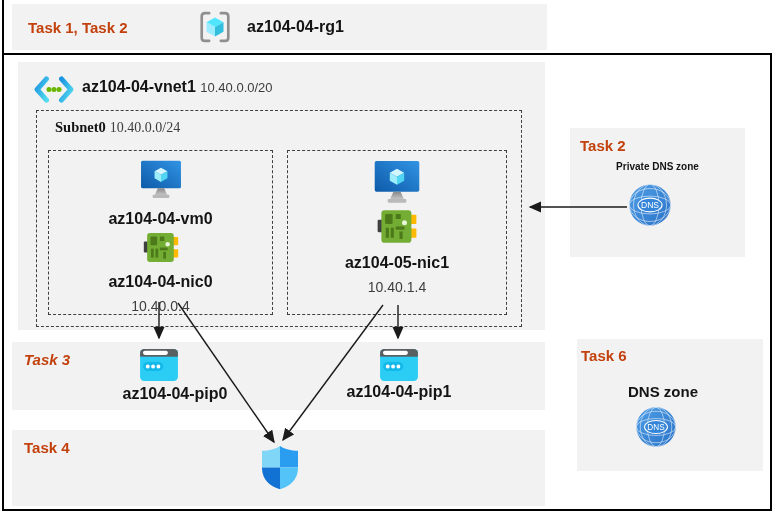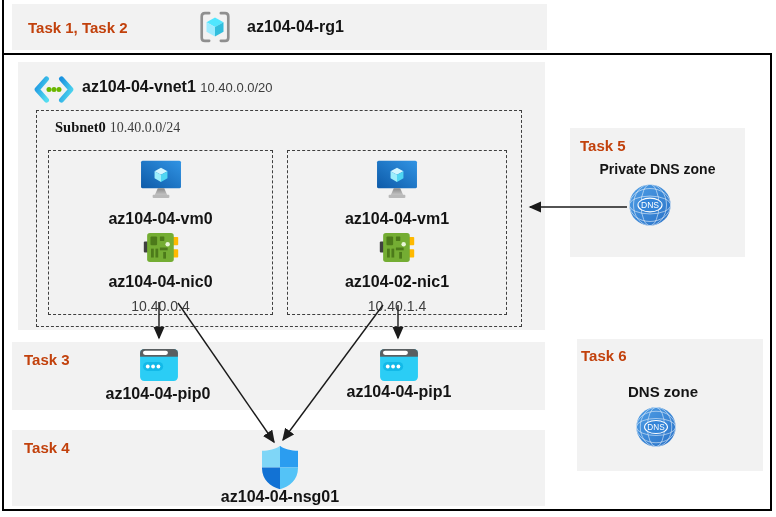--- a/index.html
+++ b/index.html
@@ -137,42 +137,41 @@
               <stop offset="1" stop-color="#c9c9c9"></stop>
             </linearGradient>
         </defs>
         <rect x="1" y="1" width="62" height="43" rx="2.5" fill="url(#vmg1)"></rect>
         <polygon points="32,12 42,17.5 32,23 22,17.5" fill="#d2f6ff"></polygon>
         <polygon points="22,17.5 32,23 32,34 22,28.5" fill="#9ceefc"></polygon>
         <polygon points="42,17.5 32,23 32,34 42,28.5" fill="#50d6f2"></polygon>
         <polygon points="27,44 37,44 42,55 22,55" fill="url(#stg1)"></polygon>
         <rect x="19" y="54" width="26" height="5" rx="1.5" fill="#b9b9b9"></rect>
       </svg>
-      <div class="name">az104-04-vm1</div>
       <svg class="nic-svg" viewBox="0 0 64 56" width="40" height="35">
         <rect x="1" y="17" width="9" height="20" rx="2" fill="#404040"></rect>
         <rect x="52" y="9" width="11" height="15" rx="1.5" fill="#ffb900"></rect>
         <rect x="52" y="31" width="11" height="15" rx="1.5" fill="#ffb900"></rect>
         <rect x="7" y="2" width="48" height="52" rx="5" fill="#74ad33"></rect>
         <rect x="13" y="8" width="12" height="16" rx="2" fill="#4c7a1a"></rect>
         <rect x="30" y="8" width="8" height="8" rx="1" fill="#4c7a1a"></rect>
         <circle cx="44" cy="22" r="4" fill="#e8f5d8"></circle>
         <rect x="14" y="30" width="5" height="16" fill="#4c7a1a"></rect>
         <rect x="22" y="30" width="5" height="16" fill="#4c7a1a"></rect>
         <rect x="30" y="28" width="14" height="5" fill="#4c7a1a"></rect>
         <rect x="36" y="36" width="5" height="12" fill="#4c7a1a"></rect>
       </svg>
-      <div class="name">az104-02-nic1</div>
+      <div class="name">az104-05-nic1</div>
       <div class="dim ip">10.40.1.4</div>
     </div>
   </div>
 
   <div class="abs band" id="task5-box">
-    <div class="abs task-label" style="left:10px;top:9px;">Task 5</div>
-    <div class="abs name ctr" style="left:0;top:33px;width:175px;font-size:14px;">Private DNS zone</div>
+    <div class="abs task-label" style="left:10px;top:9px;">Task 2</div>
+    <div class="abs name ctr" style="left:0;top:33px;width:175px;font-size:10px;">Private DNS zone</div>
     <svg class="abs" style="left:58px;top:55px;" viewBox="0 0 64 64" width="44" height="44">
       <defs>
         <linearGradient id="dnsg5" x1="0" y1="0" x2="1" y2="1">
             <stop offset="0" stop-color="#4f9fe6"></stop>
             <stop offset="1" stop-color="#2a72c8"></stop>
           </linearGradient>
         <clipPath id="dnsc5">
             <circle cx="32" cy="32" r="30"></circle>
           </clipPath>
       </defs>
@@ -182,38 +181,38 @@
           <ellipse cx="32" cy="32" rx="24" ry="30"></ellipse>
         <ellipse cx="32" cy="32" rx="30" ry="13"></ellipse>
           <ellipse cx="32" cy="32" rx="30" ry="24"></ellipse>
       </g>
       <ellipse cx="32" cy="32" rx="17.5" ry="10" fill="#3585d8" stroke="#fff" stroke-width="1.6"></ellipse>
       <text x="32" y="36.5" text-anchor="middle" font-size="12.5" fill="#ffffff">DNS</text>
     </svg>
   </div>
 
   <div class="abs band" id="band-task3">
-    <div class="abs task-label" style="left:12px;top:9px;">Task 3</div>
+    <div class="abs task-label" style="left:12px;top:9px;font-style:italic;">Task 3</div>
     <svg class="abs" style="left:128px;top:7px;" viewBox="0 0 64 54" width="38" height="32">
       <defs>
           <clipPath id="pipc0">
             <rect width="64" height="54" rx="7"></rect>
           </clipPath>
         </defs>
       <g clip-path="url(#pipc0)">
         <rect width="64" height="54" fill="#2bcdf5"></rect>
         <rect width="64" height="13" fill="#5a5f61"></rect>
         <rect x="5" y="3" width="42" height="7" rx="3.5" fill="#fff"></rect>
         <rect x="5" y="22" width="34" height="15" rx="7.5" fill="#12b9e8"></rect>
         <circle cx="13" cy="29.5" r="3.2" fill="#fff"></circle>
           <circle cx="22" cy="29.5" r="3.2" fill="#fff"></circle>
           <circle cx="31" cy="29.5" r="3.2" fill="#fff"></circle>
       </g>
     </svg>
-    <div class="abs name ctr" style="left:56px;top:43px;width:180px;">az104-04-pip0</div>
+    <div class="abs name ctr" style="left:73px;top:43px;width:180px;">az104-04-pip0</div>
     <svg class="abs" style="left:368px;top:7px;" viewBox="0 0 64 54" width="38" height="32">
       <defs>
           <clipPath id="pipc1">
             <rect width="64" height="54" rx="7"></rect>
           </clipPath>
         </defs>
       <g clip-path="url(#pipc1)">
         <rect width="64" height="54" fill="#2bcdf5"></rect>
         <rect width="64" height="13" fill="#5a5f61"></rect>
         <rect x="5" y="3" width="42" height="7" rx="3.5" fill="#fff"></rect>
@@ -234,21 +233,20 @@
             <path d="M32 1 C38 6 50 9 60 9 V36 C60 54 47 64 32 69 C17 64 4 54 4 36 V9 C14 9 26 6 32 1 Z"></path>
           </clipPath>
         </defs>
       <g clip-path="url(#shc)">
         <rect x="0" y="0" width="32" height="35" fill="#7fd6f7"></rect>
         <rect x="32" y="0" width="32" height="35" fill="#2b9df0"></rect>
         <rect x="0" y="35" width="32" height="35" fill="#1272d4"></rect>
         <rect x="32" y="35" width="32" height="35" fill="#54c3f7"></rect>
       </g>
     </svg>
-    <div class="abs name ctr" style="left:178px;top:58px;width:180px;">az104-04-nsg01</div>
   </div>
 
   <div class="abs band" id="task6-box">
     <div class="abs task-label" style="left:4px;top:8px;">Task 6</div>
     <div class="abs name ctr" style="left:0;top:44px;width:172px;font-size:15px;">DNS zone</div>
     <svg class="abs" style="left:58px;top:67px;" viewBox="0 0 64 64" width="42" height="42">
       <defs>
         <linearGradient id="dnsg6" x1="0" y1="0" x2="1" y2="1">
             <stop offset="0" stop-color="#4f9fe6"></stop>
             <stop offset="1" stop-color="#2a72c8"></stop>

